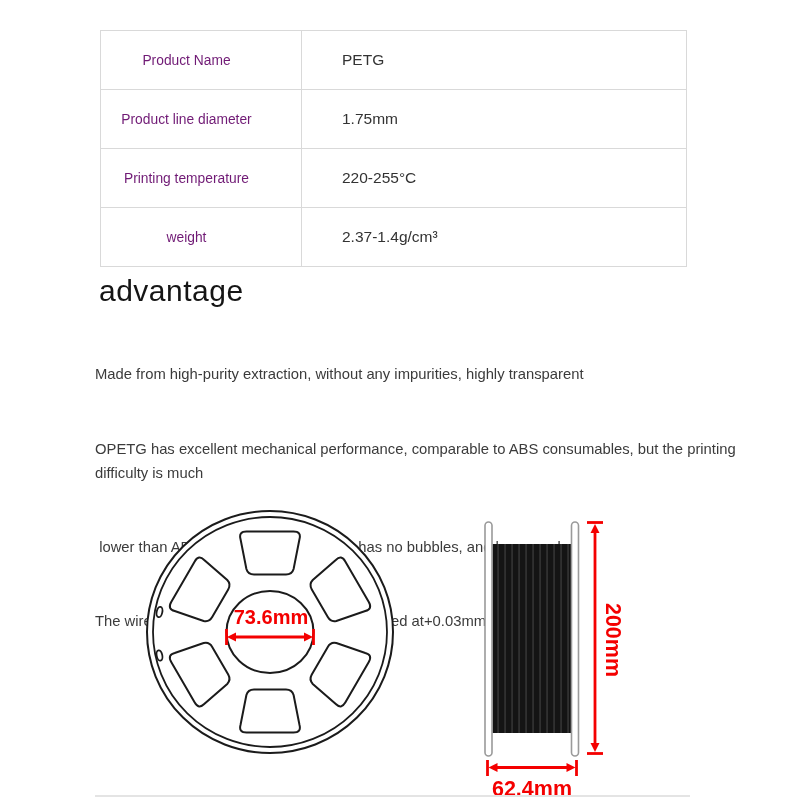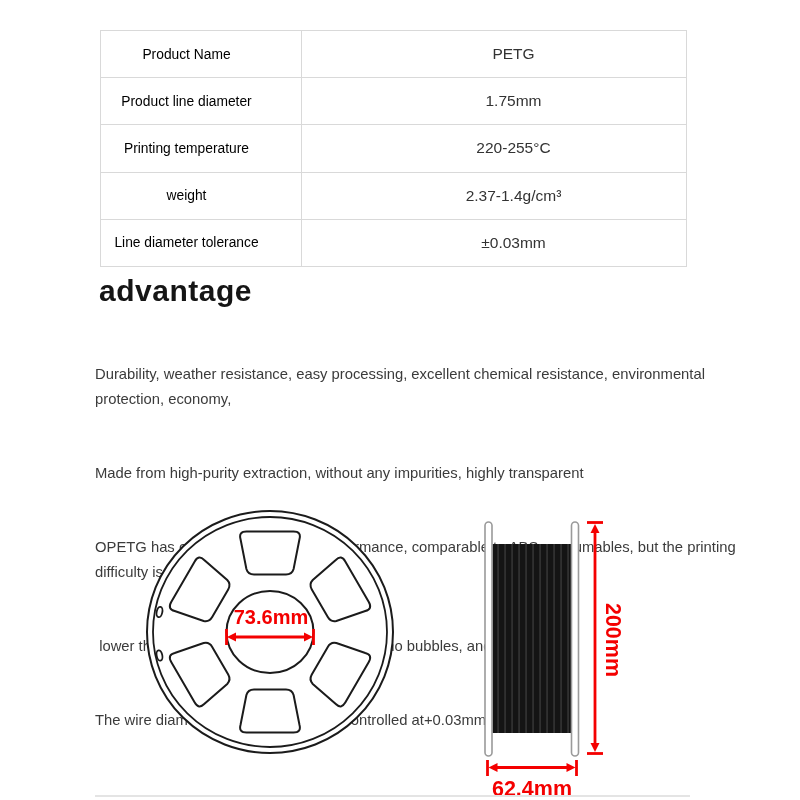--- a/index.html
+++ b/index.html
@@ -8,34 +8,34 @@
     font-family:"Liberation Sans","DejaVu Sans",sans-serif;
   }
   .page{position:absolute;inset:0;}
 
   
   .spec-table{
     position:absolute;left:100px;top:30px;width:587px;height:237px;
     border-collapse:collapse;table-layout:fixed;
   }
   .spec-table td{
-    border:1px solid #d9d9d9;height:27.6px;vertical-align:middle;text-align:center;
+    border:1px solid #d9d9d9;height:27.6px;vertical-align:middle;
   }
   .spec-table td.lbl{
     width:169px;text-align:center;padding-right:30px;
-    font-size:13.8px;color:#000000;
+    font-size:13.8px;color:#701a75;
   }
   .spec-table td.val{
     padding-left:40px;font-size:15.5px;color:#333333;
   }
 
   
   .advantage-heading{
     position:absolute;left:99px;top:276px;
-    font-size:30px;font-weight:700;color:#151515;letter-spacing:.5px;line-height:1;
+    font-size:30px;font-weight:400;color:#151515;letter-spacing:.5px;line-height:1;
   }
   .advantage-text{
     position:absolute;left:95px;top:313px;width:675px;
     font-size:14.8px;color:#3b3b3b;line-height:24.7px;white-space:pre-wrap;
   }
 
   
   .front-spool{position:absolute;left:140px;top:503px;width:264px;height:258px;}
   .side-spool{position:absolute;left:478px;top:515px;width:160px;height:290px;}
   .dim-text{font-family:"Liberation Sans","DejaVu Sans",sans-serif;font-weight:700;fill:#f40000;}
@@ -64,31 +64,26 @@
         <td class="val">1.75mm</td>
       </tr>
       <tr>
         <td class="lbl">Printing temperature</td>
         <td class="val">220-255°C</td>
       </tr>
       <tr>
         <td class="lbl">weight</td>
         <td class="val">2.37-1.4g/cm³</td>
       </tr>
-      <tr>
-        <td class="lbl">Line diameter tolerance</td>
-        <td class="val">±0.03mm</td>
-      </tr>
     </tbody>
   </table>
 
   <div class="advantage-heading">advantage</div>
 
   <div class="advantage-text">
-    <div>Durability, weather resistance, easy processing, excellent chemical resistance, environmental protection, economy,</div>
     <div>Made from high-purity extraction, without any impurities, highly transparent</div>
     <div>OPETG has excellent mechanical performance, comparable to ABS consumables, but the printing difficulty is much</div>
     <div> lower than ABS. It does not curl edges, has no bubbles, and has no odor</div>
     <div>The wire diameter tolerance is strictly controlled at+0.03mm</div>
     
   </div>
 
   <svg class="front-spool" viewBox="0 0 264 258">
     <defs>
       <path id="cutout" d="M -16 -57.5

